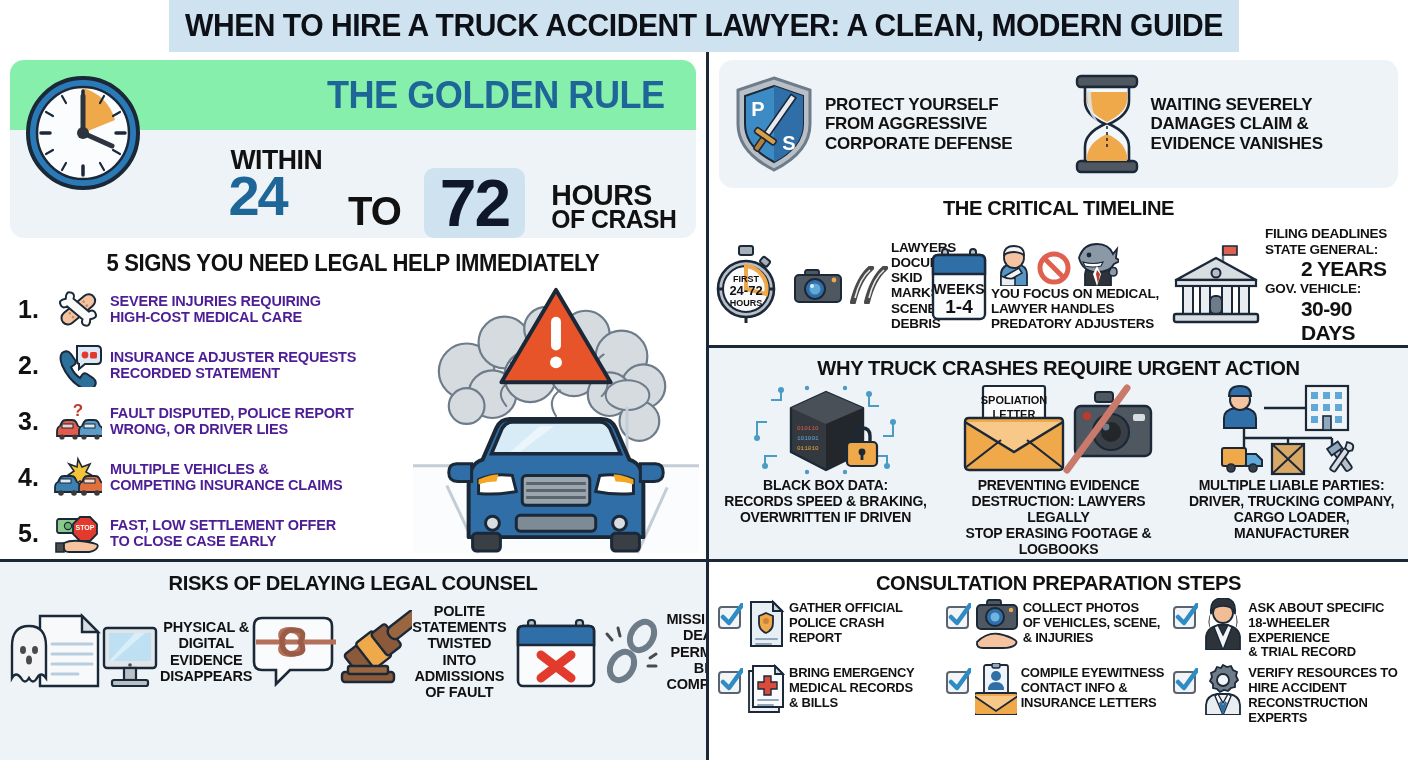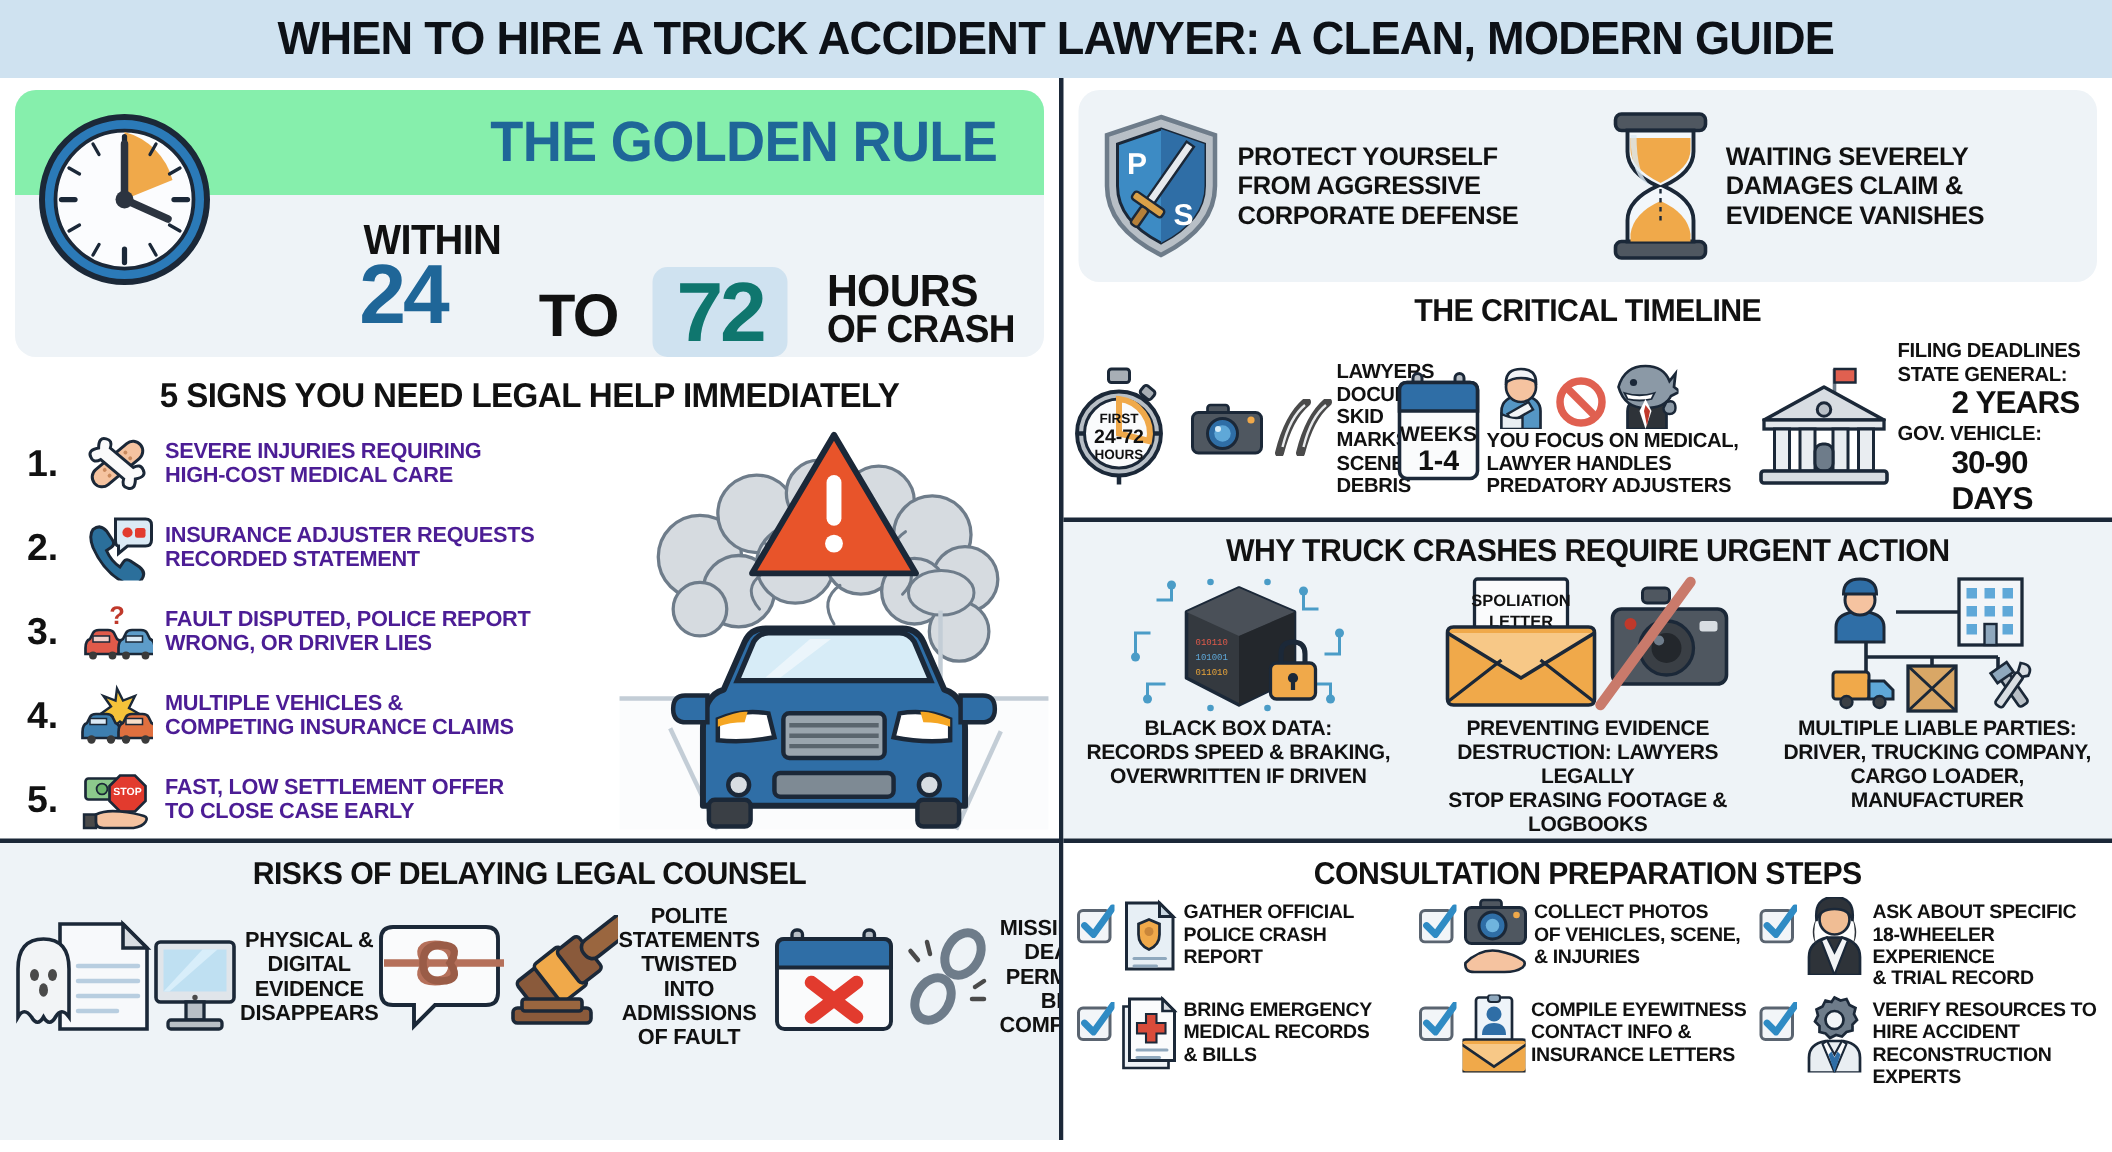--- a/index.html
+++ b/index.html
@@ -3,21 +3,21 @@
 <meta charset="utf-8">
 <style>
   * { margin:0; padding:0; box-sizing:border-box; }
   body {
     width:1408px; height:768px;
     font-family:"Liberation Sans", sans-serif;
     background:#ffffff;
     overflow:hidden;
     position:relative;
   }
-  .page { width:1408px; height:644px; position:relative; background:#fff; display:flex; flex-direction:column; }
+  .page { width:1408px; height:644px; position:relative; background:#fff; display:flex; flex-direction:column;align-items:center; }
 
   
   .header {
     height:52px; flex:0 0 52px; background:#cfe2f0;
     display:flex; align-items:center; justify-content:center;
   }
   .header h1 {
     font-size:31px; font-weight:bold; color:#0d1117;
     letter-spacing:-0.5px; transform:scaleX(0.97);
     white-space:nowrap; font-family:"Liberation Sans", sans-serif;
@@ -37,21 +37,21 @@
   }
   .golden-band { background:#86efac; height:70px; display:flex; align-items:center; justify-content:flex-end; padding-right:22px; }
   .golden-title { font-size:38px; font-weight:bold; color:#1f6698; letter-spacing:-0.5px; transform:scaleX(0.95); }
   .clock { position:absolute; left:14px; top:14px; width:118px; height:118px; }
   .golden-lower { display:flex; align-items:center; justify-content:flex-end; height:108px; padding-right:16px; gap:23px; }
   .wi-stack { display:flex; flex-direction:column; line-height:0.86; }
   .wi-within { font-size:28px; font-weight:bold; color:#111; letter-spacing:-0.5px; transform:scaleX(0.95); }
   .wi-24 { font-size:56px; font-weight:bold; color:#1f6698; letter-spacing:-2px; }
   .wi-to { font-size:40px; font-weight:bold; color:#111; letter-spacing:-1px; align-self:flex-end; padding-bottom:4px; }
   .wi-72box { background:#cfe2f0; border-radius:10px; padding:2px 16px; align-self:flex-end; }
-  .wi-72 { font-size:56px; font-weight:bold; color:#0f766e; letter-spacing:-2px; line-height:1; }
+  .wi-72 { font-size:66px; font-weight:bold; color:#0f172a; letter-spacing:-2px; line-height:1; }
   .hours-stack { display:flex; flex-direction:column; line-height:0.92; align-self:flex-end; padding-bottom:6px; }
   .hours-1 { font-size:30px; font-weight:bold; color:#111; letter-spacing:-0.5px; transform:scaleX(0.95); }
   .hours-2 { font-size:26px; font-weight:bold; color:#111; letter-spacing:-0.5px; transform:scaleX(0.95); }
 
   
   .signs-head { text-align:center; font-size:23px; font-weight:bold; color:#111;
                 margin-top:12px; letter-spacing:-0.4px; transform:scaleX(0.96); }
   .signs-area { display:flex; flex:1; }
   .signs-list { width:400px; padding:6px 0 0 18px; display:flex; flex-direction:column; justify-content:flex-start; gap:4px; }
   .sign-row { display:flex; align-items:center; gap:6px; height:52px; }

